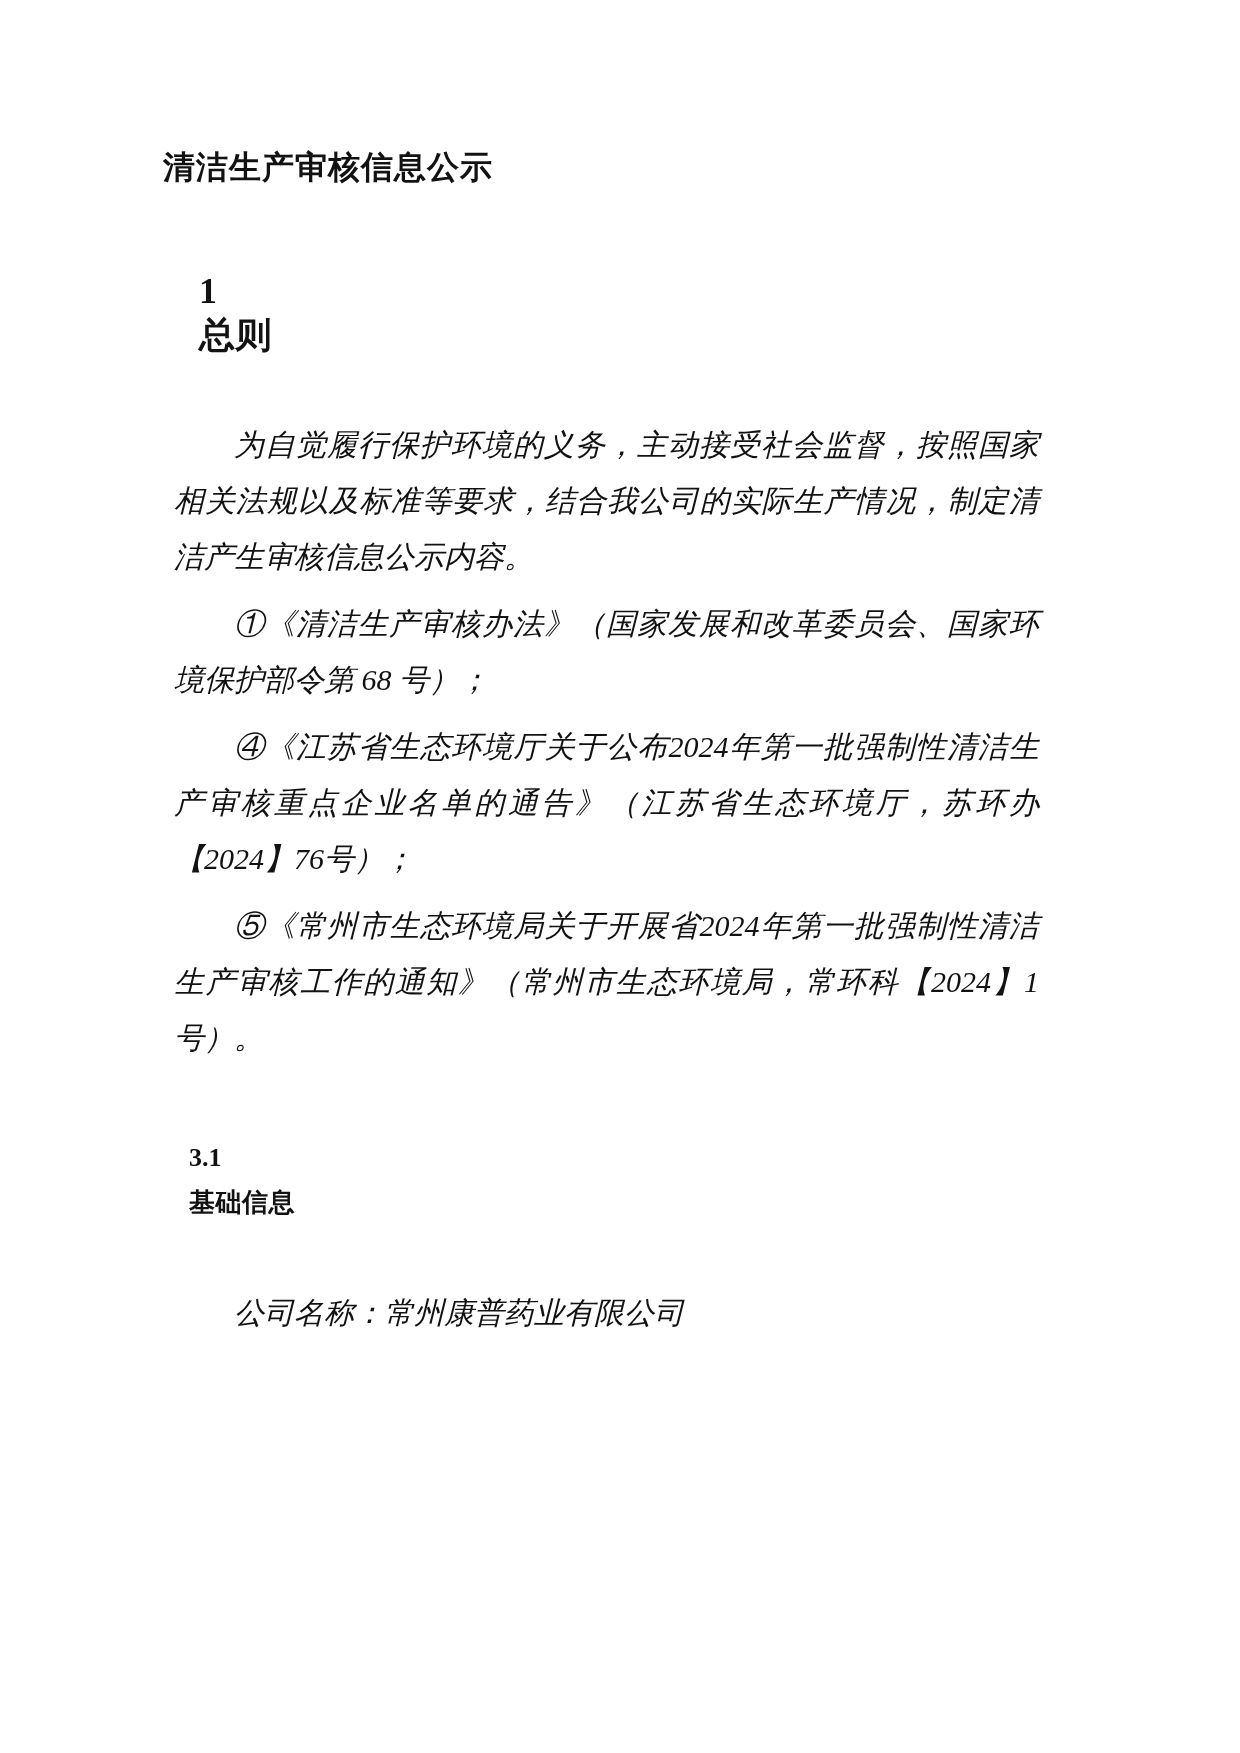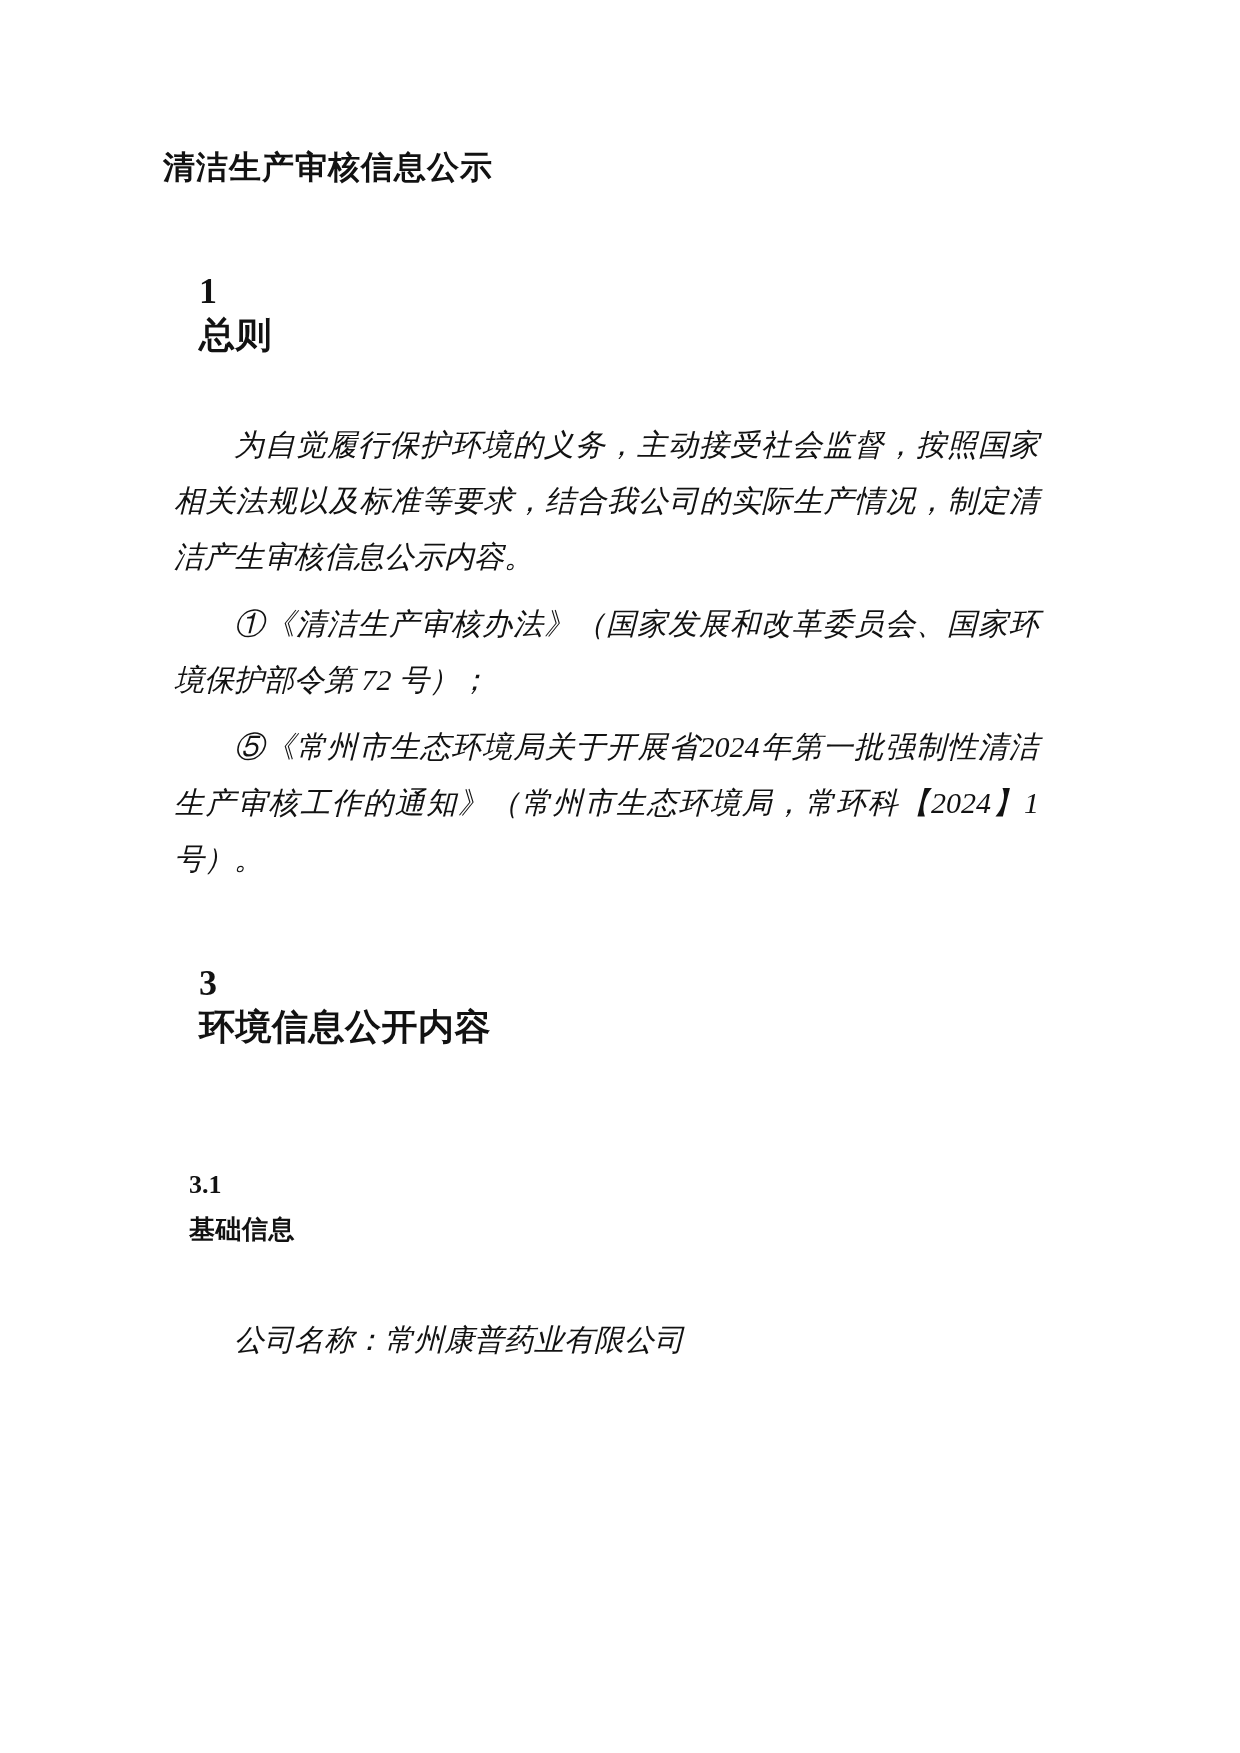--- a/index.html
+++ b/index.html
@@ -54,27 +54,24 @@
   <div class="doc-title">清洁生产审核信息公示</div>
 
   <div class="heading">
     <span class="h-num">1</span>
     <span class="h-text">总则</span>
   </div>
 
   <p class="body-para">为自觉履行保护环境的义务，主动接受社会监督，按照国家相关法规以及标准等要求，结合我公司的实际生产情况，制定清洁产生审核信息公示内容。</p>
 
 
-  <p class="body-para">①《清洁生产审核办法》（国家发展和改革委员会、国家环境保护部令第 72 号）；</p>
+  <p class="body-para">①《清洁生产审核办法》（国家发展和改革委员会、国家环境保护部令第 68 号）；</p>
+  <p class="body-para">④《江苏省生态环境厅关于公布2024年第一批强制性清洁生产审核重点企业名单的通告》（江苏省生态环境厅，苏环办【2024】76号）；</p>
   <p class="body-para">⑤《常州市生态环境局关于开展省2024年第一批强制性清洁生产审核工作的通知》（常州市生态环境局，常环科【2024】1号）。</p>
 
-  <div class="heading">
-    <span class="h-num">3</span>
-    <span class="h-text">环境信息公开内容</span>
-  </div>
 
   <div class="heading h-l2">
     <span class="h-num">3.1</span>
     <span class="h-text">基础信息</span>
   </div>
 
   <p class="body-para">公司名称：常州康普药业有限公司</p>
 
 </div>
 

